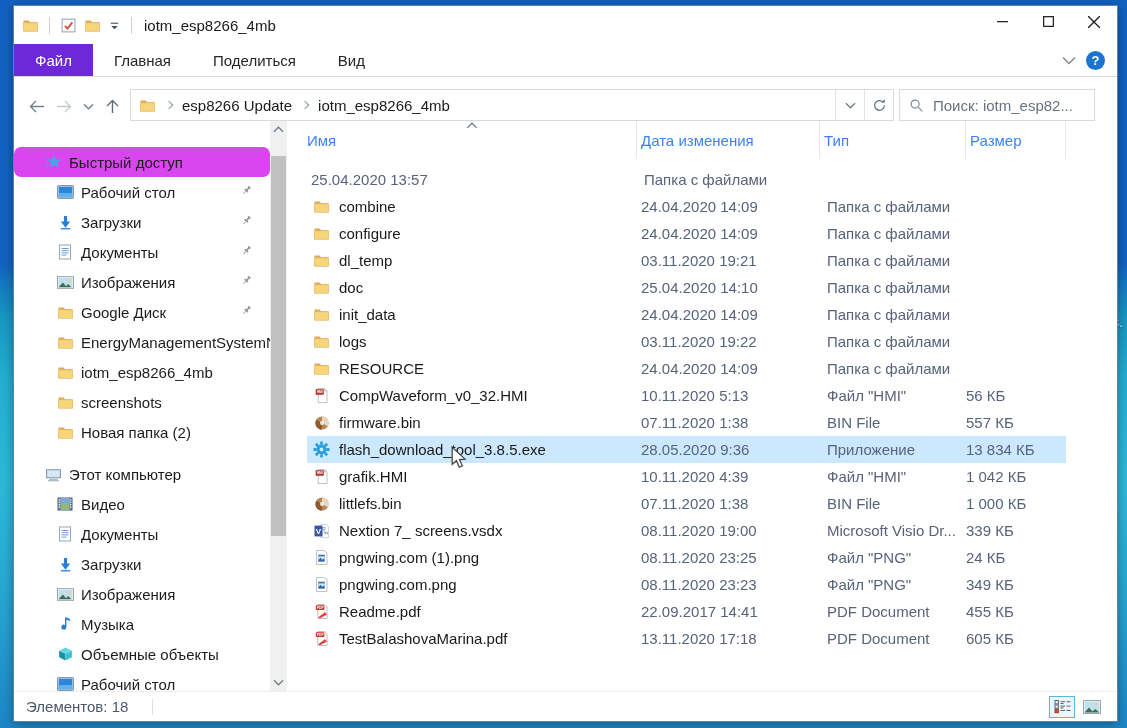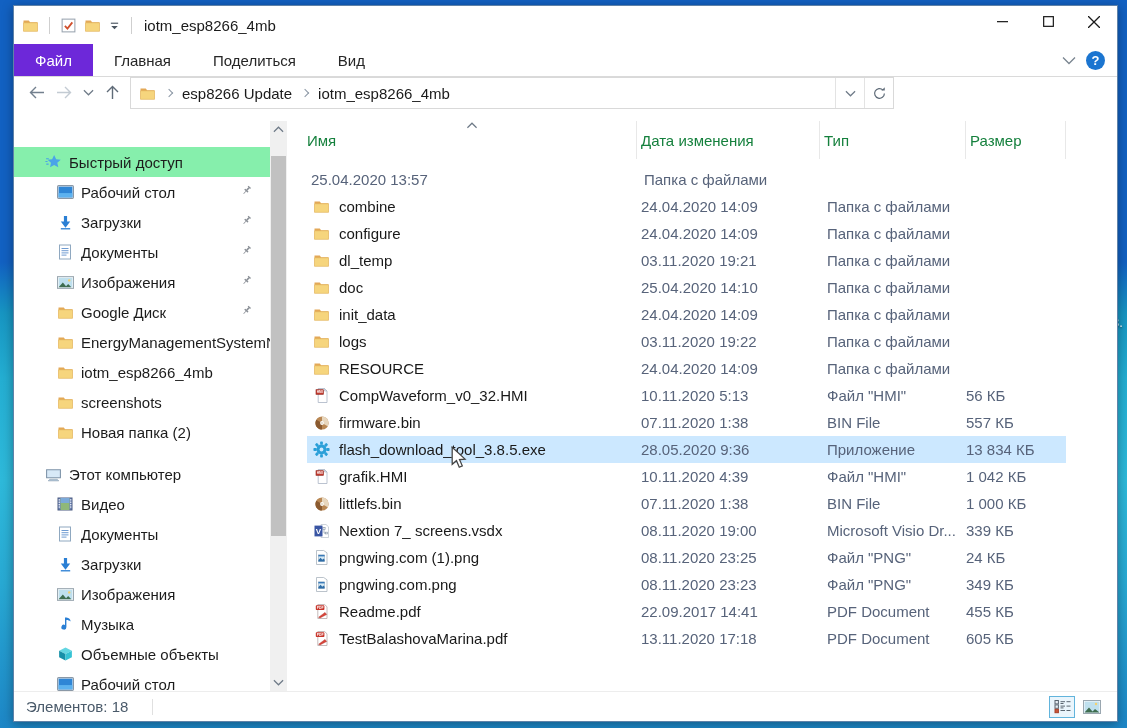--- a/index.html
+++ b/index.html
@@ -25,53 +25,53 @@
 
   
   .tabs { height:33px; display:flex; align-items:stretch; border-bottom:1px solid #dadada; flex:0 0 auto; }
   .tab { padding:0 21px; display:flex; align-items:center; color:#262626; }
   .tab.active { background:#6d28d9; color:#fff; }
   .tabs-right { margin-left:auto; display:flex; align-items:center; gap:10px; padding-right:12px; }
   .help-circle { width:19px; height:19px; border-radius:50%; background:#1b75d0; color:#fff; font-size:13px; font-weight:bold;
     display:flex; align-items:center; justify-content:center; }
 
   
-  .addrrow { height:44px; display:flex; align-items:flex-start; padding:0 8px; flex:0 0 auto; }
+  .addrrow { height:44px; display:flex; align-items:flex-end; padding:0 8px; flex:0 0 auto; }
   .navbtn { width:28px; height:30px; display:flex; align-items:center; justify-content:center; }
   .navbtn.narrow { width:20px; }
   .addressbox { width:764px; height:32px; border:1px solid #d9d9d9; display:flex; align-items:center; margin-left:4px; background:#fff; }
   .crumb-folder { margin:0 6px 0 8px; }
   .crumb { padding:0 6px; color:#1a1a1a; white-space:nowrap; }
   .crumb-sep { width:6px; height:6px; border-right:1.4px solid #8a96a4; border-bottom:1.4px solid #8a96a4;
     transform:rotate(-45deg); margin:0 4px; flex:0 0 auto; }
   .addr-right { margin-left:auto; display:flex; height:100%; }
   .addr-seg { width:29px; height:100%; display:flex; align-items:center; justify-content:center; border-left:1px solid #e3e3e3; }
   .searchbox { width:196px; height:32px; border:1px solid #d9d9d9; display:flex; align-items:center; padding:0 9px; margin-left:5px; background:#fff; }
   .search-ph { color:#68737f; margin-left:9px; white-space:nowrap; overflow:hidden; }
 
   
   .bodyrow { flex:1 1 auto; display:flex; min-height:0; }
   .sidebar { width:256px; padding-top:26px; overflow:hidden; flex:0 0 auto; }
   .side-item { height:30px; display:flex; align-items:center; position:relative; padding-left:42px; }
   .side-item.depth0 { padding-left:30px; }
-  .side-item.selected { background:#86efac; }
+  .side-item.selected { background:#d946ef;border-radius:7px; }
   .side-item.gap { margin-top:12px; }
   .side-item .ic { width:18px; margin-right:7px; flex:0 0 auto; }
   .side-label { white-space:nowrap; overflow:hidden; }
   .side-pin { position:absolute; right:8px; top:7px; }
 
   .side-scroll { width:17px; flex:0 0 auto; background:#f0f0f0; display:flex; flex-direction:column; }
   .scr-btn { height:17px; display:flex; align-items:center; justify-content:center; flex:0 0 auto; }
   .scr-track { flex:1 1 auto; position:relative; }
   .scr-thumb { position:absolute; left:1px; right:1px; top:18px; height:380px; background:#c1c1c1; }
 
   
   .listpane { flex:1 1 auto; padding-left:20px; overflow:hidden; position:relative; }
   .lhead { display:grid; grid-template-columns:330px 183px 146px 100px; height:38px; align-items:center;
-    color:#15803d; font-size:15px; }
+    color:#3b82f6; font-size:15px; }
   .lhead .hcell { position:relative; height:100%; display:flex; align-items:center; border-right:1px solid #e8e8e8; padding-left:4px; }
   .lhead .hcell.first { padding-left:0; }
   .sort-caret { position:absolute; top:1px; left:50%; transform:translateX(-50%); }
   .rows { margin-top:7px; }
   .file-row { display:grid; grid-template-columns:330px 183px 146px 100px; width:759px; height:27px; align-items:center; }
   .file-row.hover { background:#cce8ff; }
   .c-name { display:flex; align-items:center; overflow:hidden; white-space:nowrap; color:#191919; }
   .c-name .ic { width:17px; margin:0 9px 0 6px; flex:0 0 auto; }
   .c-date,.c-type { color:#57637a; padding-left:4px; white-space:nowrap; overflow:hidden; }
   .c-type { padding-left:7px; }
@@ -226,20 +226,29 @@
             <span class="ic">
               <svg width="15" height="15" viewBox="0 0 16 16">
                 <path d="M13.2 8A5.2 5.2 0 1 1 11.6 4.2" fill="none" stroke="#5f6b78" stroke-width="1.3"></path>
                 <path d="M13.6 1.2v3.6h-3.6z" fill="#5f6b78"></path>
               </svg>
             </span>
           </div>
       </div>
     </div>
 
+    <div class="searchbox">
+      <span class="ic">
+          <svg width="15" height="15" viewBox="0 0 16 16">
+            <circle cx="6.5" cy="6.5" r="4.3" fill="none" stroke="#7a8794" stroke-width="1.2"></circle>
+            <path d="M9.9 9.9L14.3 14.3" stroke="#7a8794" stroke-width="1.2"></path>
+          </svg>
+        </span>
+      <span class="search-ph">Поиск: iotm_esp82...</span>
+    </div>
   </div>
 
   <div class="bodyrow">
     <div class="sidebar">
   <div class="side-item depth0 selected">
     <span class="ic">
             <svg width="17" height="17" viewBox="0 0 16 16">
               <path fill="#4aa3e8" d="M8.6 1l1.9 3.9 4.3.5-3.2 2.9.9 4.2-3.9-2.1-3.8 2.1.8-4.2L2.4 5.4l4.3-.5z"></path>
               <path d="M1 4.5h2.6M.4 7h2M1.2 9.5h2.2" stroke="#4aa3e8" stroke-width="1" fill="none"></path>
             </svg>

